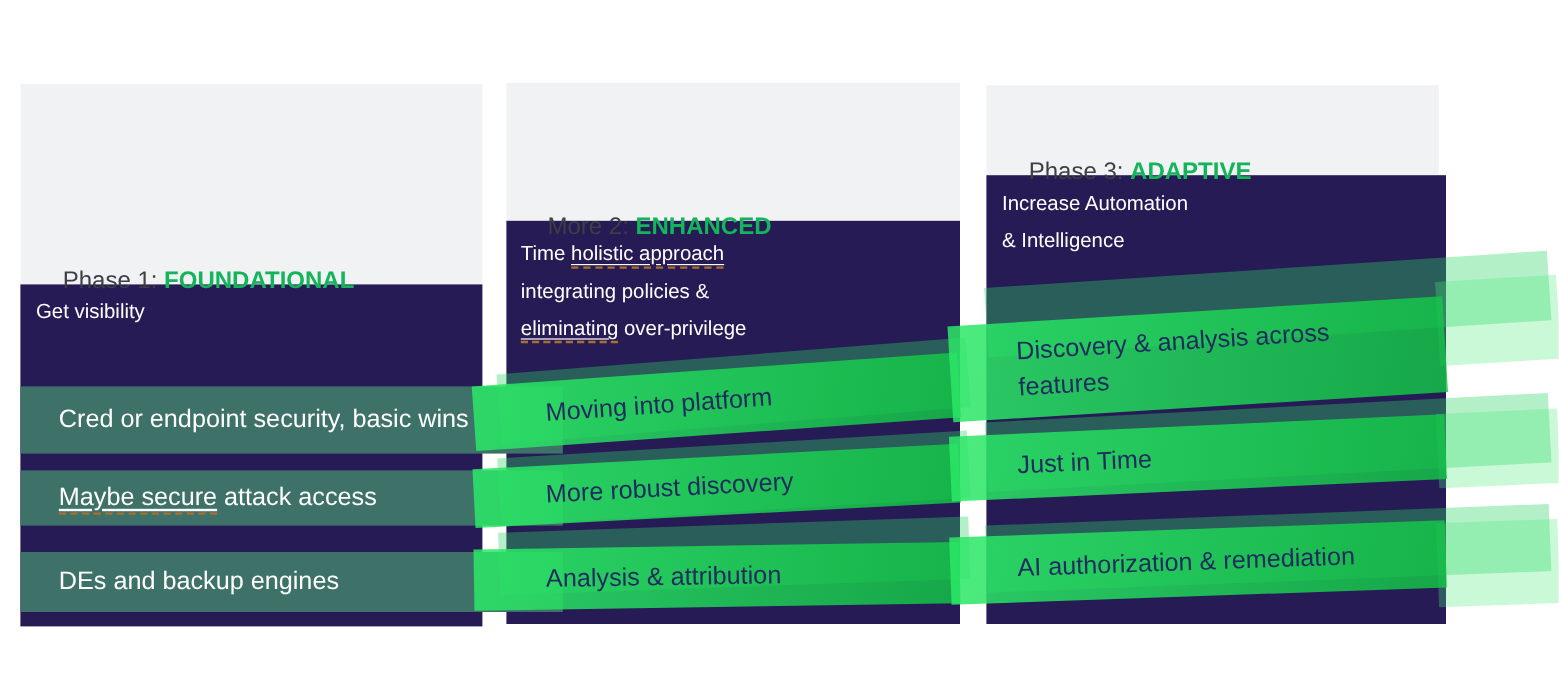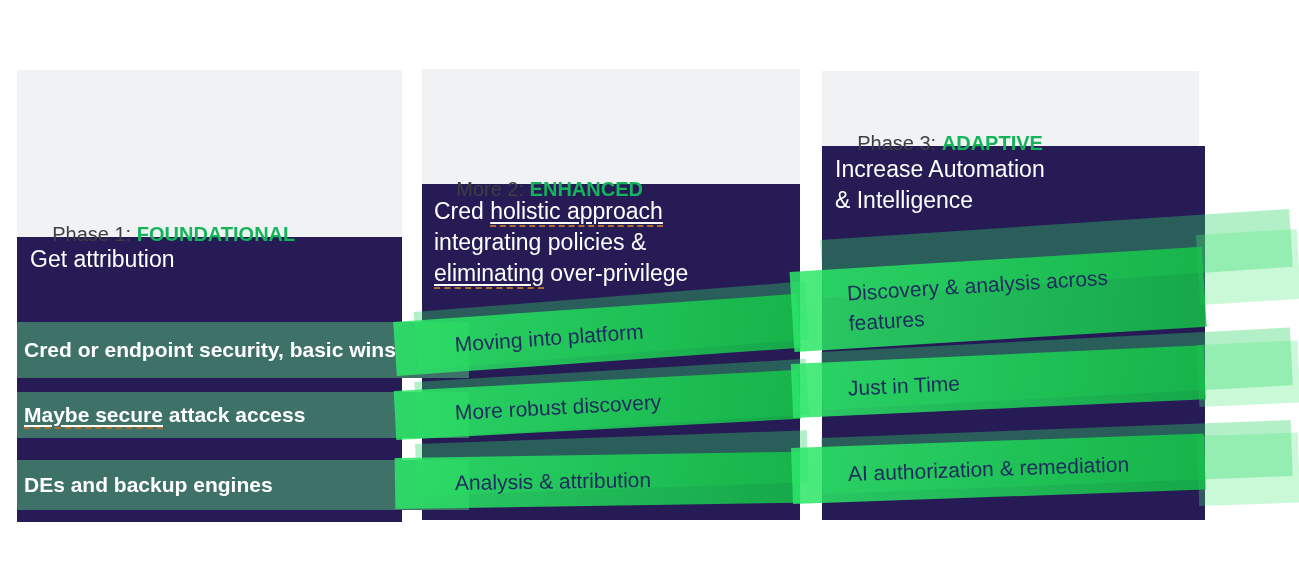--- a/index.html
+++ b/index.html
@@ -4,25 +4,25 @@
 <style>
   html,body{margin:0;padding:0;background:#ffffff;}
   .canvas{
     position:relative;width:1299px;height:578px;background:#ffffff;overflow:hidden;
     font-family:"Liberation Sans","DejaVu Sans",sans-serif;
   }
   .gray-panel{position:absolute;background:var(--panel-gray,#f1f2f4);z-index:1;}
   .navy-panel{position:absolute;background:var(--navy,#261b55);z-index:1;}
   .phase-label{position:absolute;font-size:20px;color:var(--phase-text,#3d3f42);z-index:2;white-space:pre;}
   .pl-accent{color:var(--accent-green,#14b45a);font-weight:bold;}
-  .panel-heading{position:absolute;color:#ffffff;font-size:23px;line-height:31px;font-weight:500;z-index:2;}
+  .panel-heading{position:absolute;color:#ffffff;font-size:17px;line-height:31px;font-weight:500;z-index:2;}
   .teal-row{
     position:absolute;left:17px;width:452px;background:var(--teal-row,#3e7268);
-    color:#ffffff;font-size:21px;line-height:28px;font-weight:700;
-    display:flex;align-items:center;padding:0 7px;box-sizing:border-box;z-index:2;
+    color:#ffffff;font-size:21px;line-height:28px;font-weight:400;
+    display:flex;align-items:center;padding:0 32px;box-sizing:border-box;z-index:2;
   }
   .misspell{
     text-decoration:underline;text-underline-offset:3px;
     border-bottom:2px dashed var(--underline,#ab6e2f);padding-bottom:1px;margin-top:16px;
   }
   .band-under{position:absolute;background:rgba(46,214,100,0.36);z-index:3;transform-origin:left center;}
   .band-ext{position:absolute;background:rgba(80,235,125,0.30);z-index:3;transform-origin:left center;}
   .band-core{
     position:absolute;z-index:4;transform-origin:left center;
     background:linear-gradient(100deg,rgba(44,232,104,0.85),rgba(18,198,70,0.82));
@@ -51,25 +51,25 @@
     <span class="pl-prefix">Phase 1: </span><span class="pl-accent">FOUNDATIONAL</span>
   </div>
   <div class="phase-label" style="left:434px;top:155px">
     <span class="pl-prefix">More 2: </span><span class="pl-accent">ENHANCED</span>
   </div>
   <div class="phase-label" style="left:835px;top:109px">
     <span class="pl-prefix">Phase 3: </span><span class="pl-accent">ADAPTIVE</span>
   </div>
 
   <div class="panel-heading" style="left:30px;top:244px;width:350px">
-    <span style="display:block">Get attribution</span>
+    <span style="display:block">Get visibility</span>
   </div>
 
   <div class="panel-heading" style="left:434px;top:196px;width:360px">
-    <span style="display:block"><span>Cred </span><span class="misspell">holistic approach</span></span>
+    <span style="display:block"><span>Time </span><span class="misspell">holistic approach</span></span>
     <span style="display:block">integrating policies &amp;</span>
     <span style="display:block"><span class="misspell">eliminating</span><span> over-privilege</span></span>
   </div>
 
   <div class="panel-heading" style="left:835px;top:154px;width:360px">
     <span style="display:block">Increase Automation</span>
     <span style="display:block">&amp; Intelligence</span>
   </div>
 
   <div class="teal-row" style="top:322px;height:56px">

